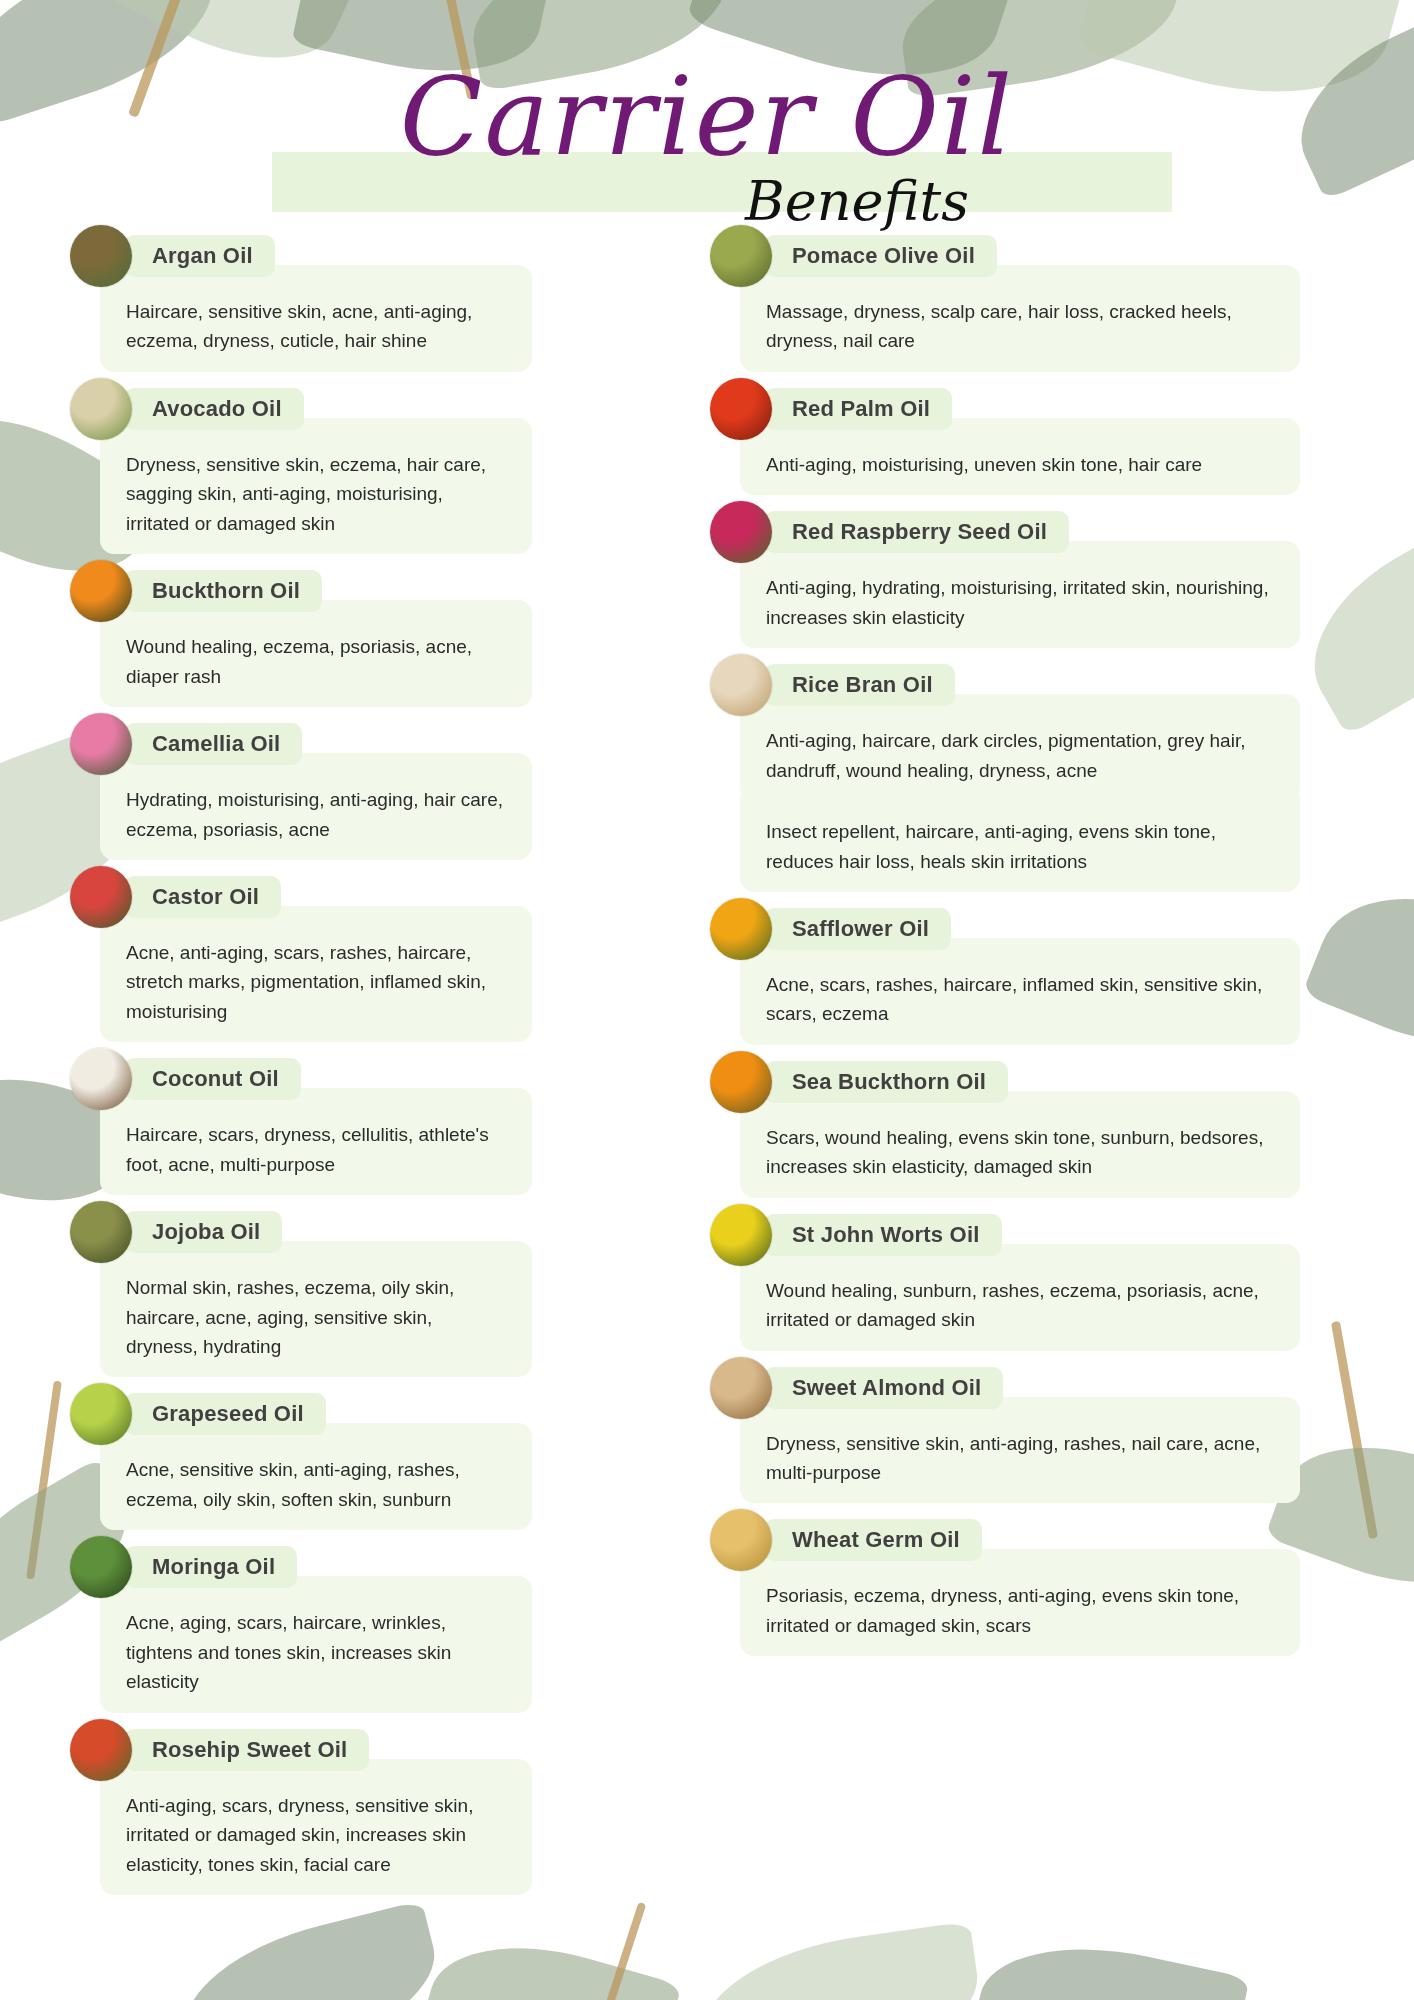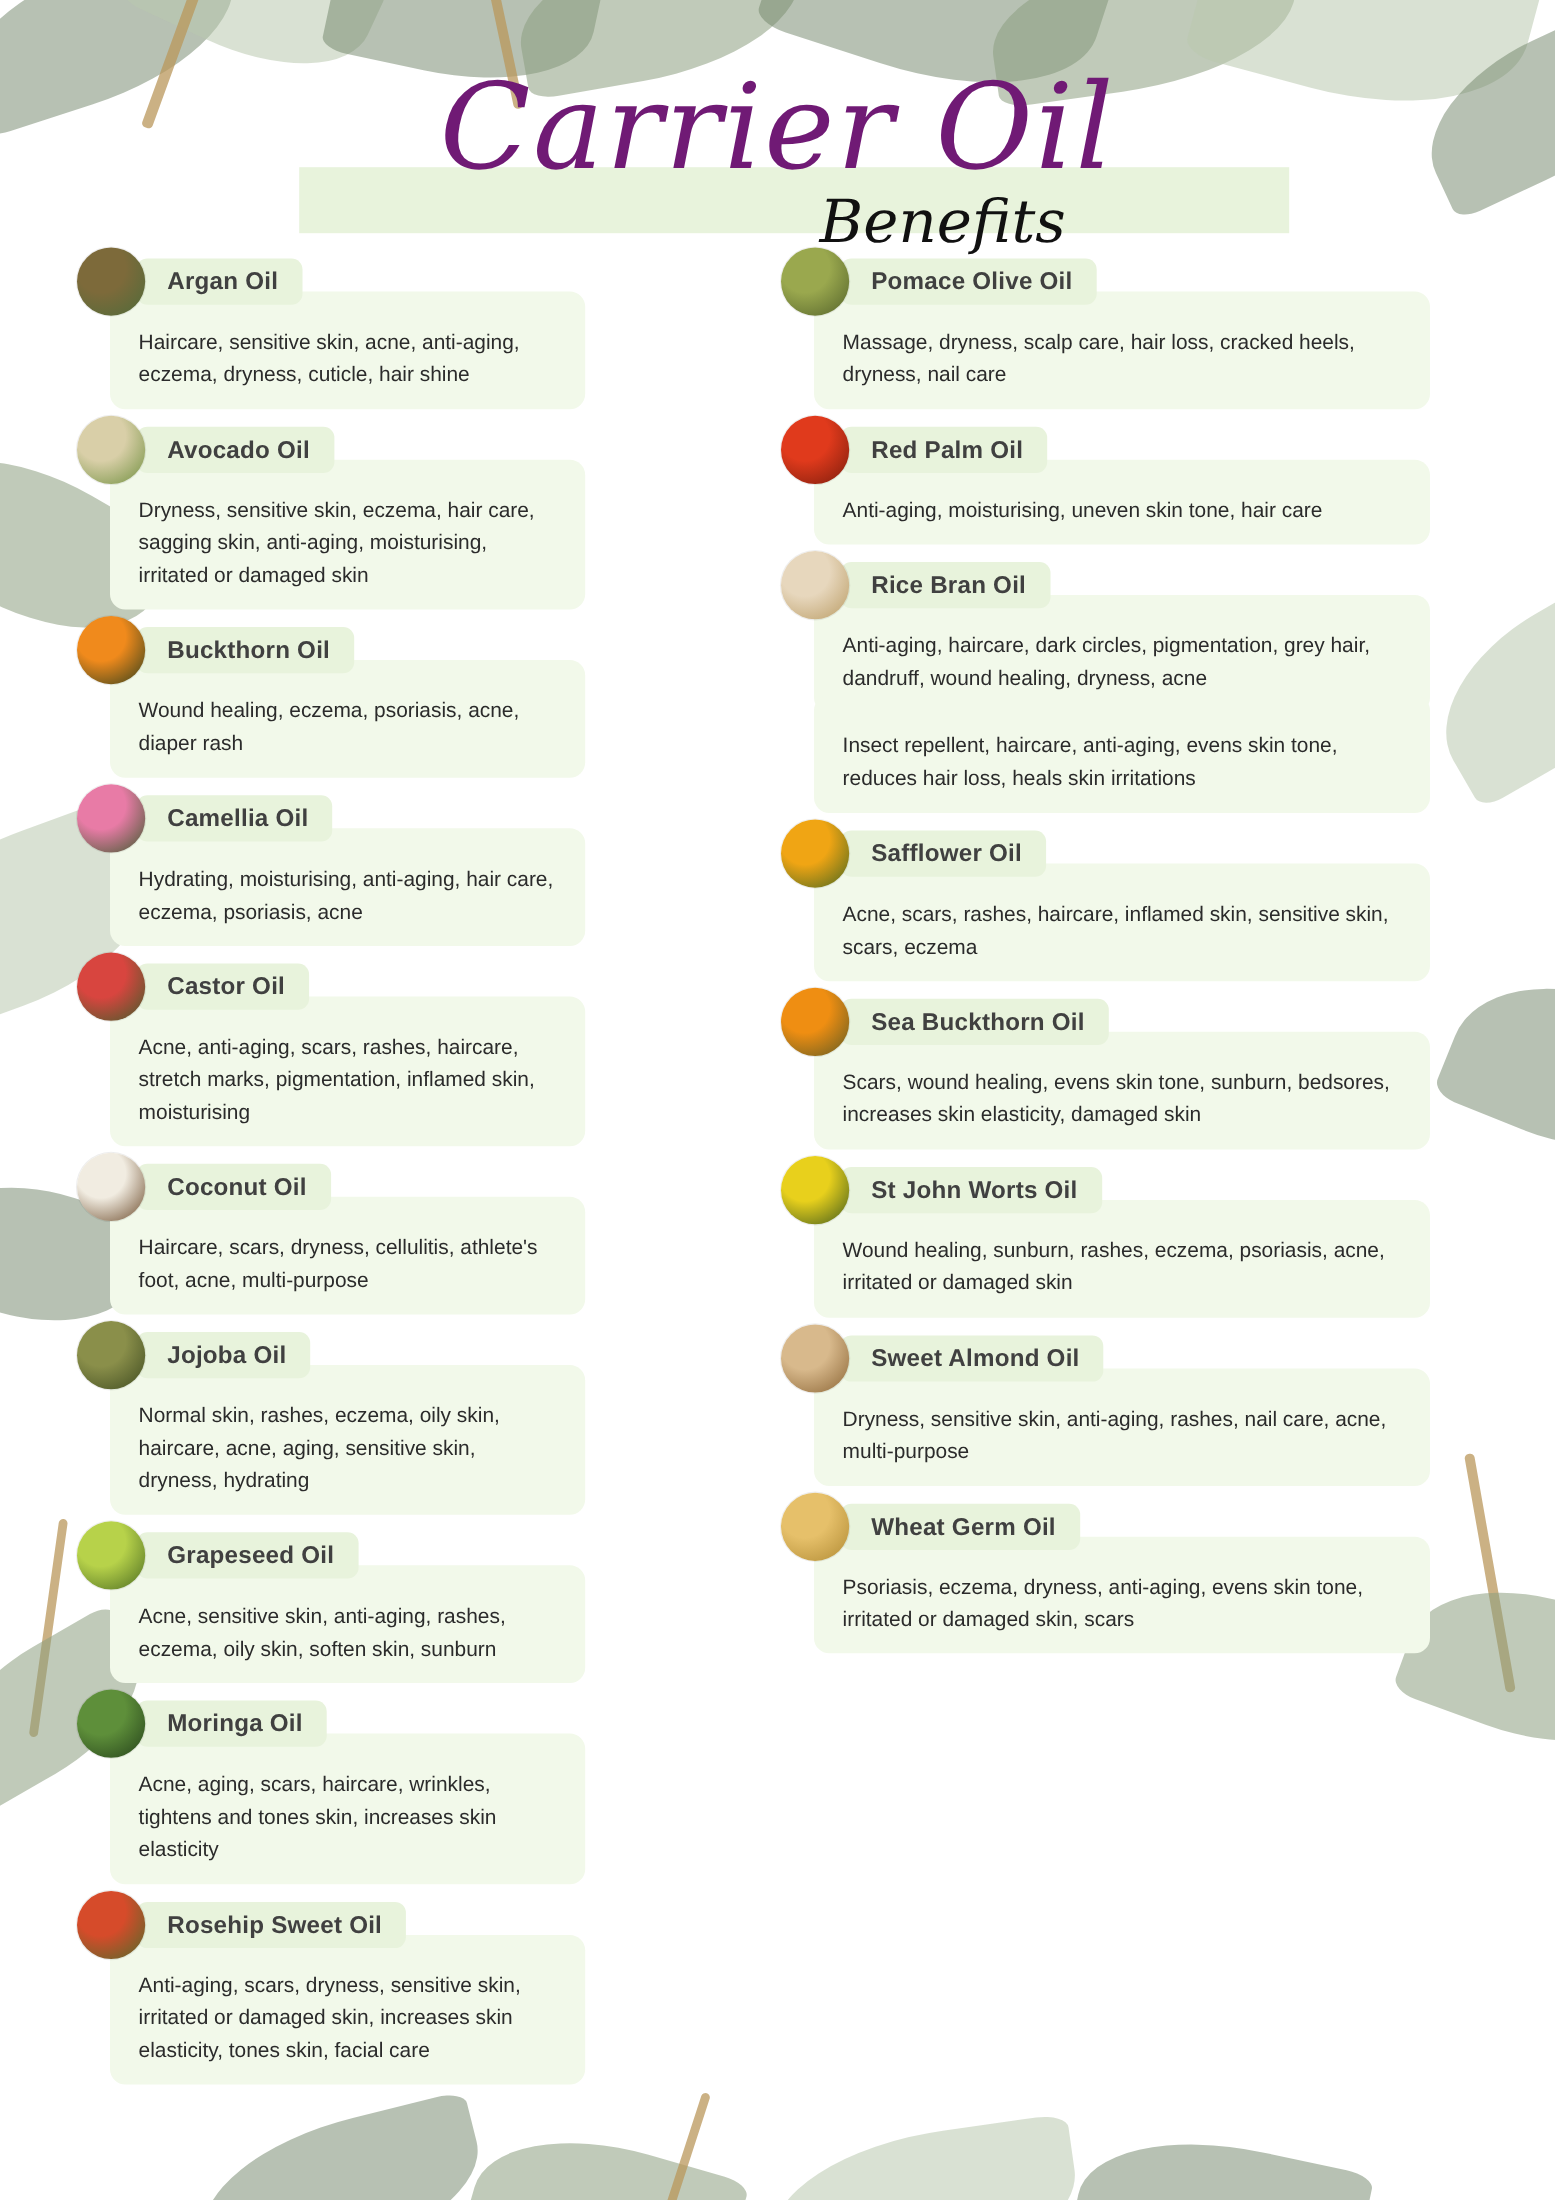--- a/index.html
+++ b/index.html
@@ -265,20 +265,27 @@
       </div>
       <div class="entry">
         <div class="entry-head">
           <div class="thumb" style="background: radial-gradient(circle at 35% 30%, rgb(224, 58, 28) 0%, rgb(224, 58, 28) 38%, rgb(122, 28, 12) 100%);"></div>
           <div class="name-chip">Red Palm Oil</div>
         </div>
         <div class="desc-card">Anti-aging, moisturising, uneven skin tone, hair care</div>
       </div>
       <div class="entry">
         <div class="entry-head">
+          <div class="thumb" style="background: radial-gradient(circle at 35% 30%, rgb(198, 41, 90) 0%, rgb(198, 41, 90) 38%, rgb(78, 107, 42) 100%);"></div>
+          <div class="name-chip">Red Raspberry Seed Oil</div>
+        </div>
+        <div class="desc-card">Anti-aging, hydrating, moisturising, irritated skin, nourishing, increases skin elasticity</div>
+      </div>
+      <div class="entry">
+        <div class="entry-head">
           <div class="thumb" style="background: radial-gradient(circle at 35% 30%, rgb(231, 215, 189) 0%, rgb(231, 215, 189) 38%, rgb(185, 155, 99) 100%);"></div>
           <div class="name-chip">Rice Bran Oil</div>
         </div>
         <div class="desc-card">Anti-aging, haircare, dark circles, pigmentation, grey hair, dandruff, wound healing, dryness, acne</div>
       </div>
       <div class="entry">
         <div class="desc-card">Insect repellent, haircare, anti-aging, evens skin tone, reduces hair loss, heals skin irritations</div>
       </div>
       <div class="entry">
         <div class="entry-head">

